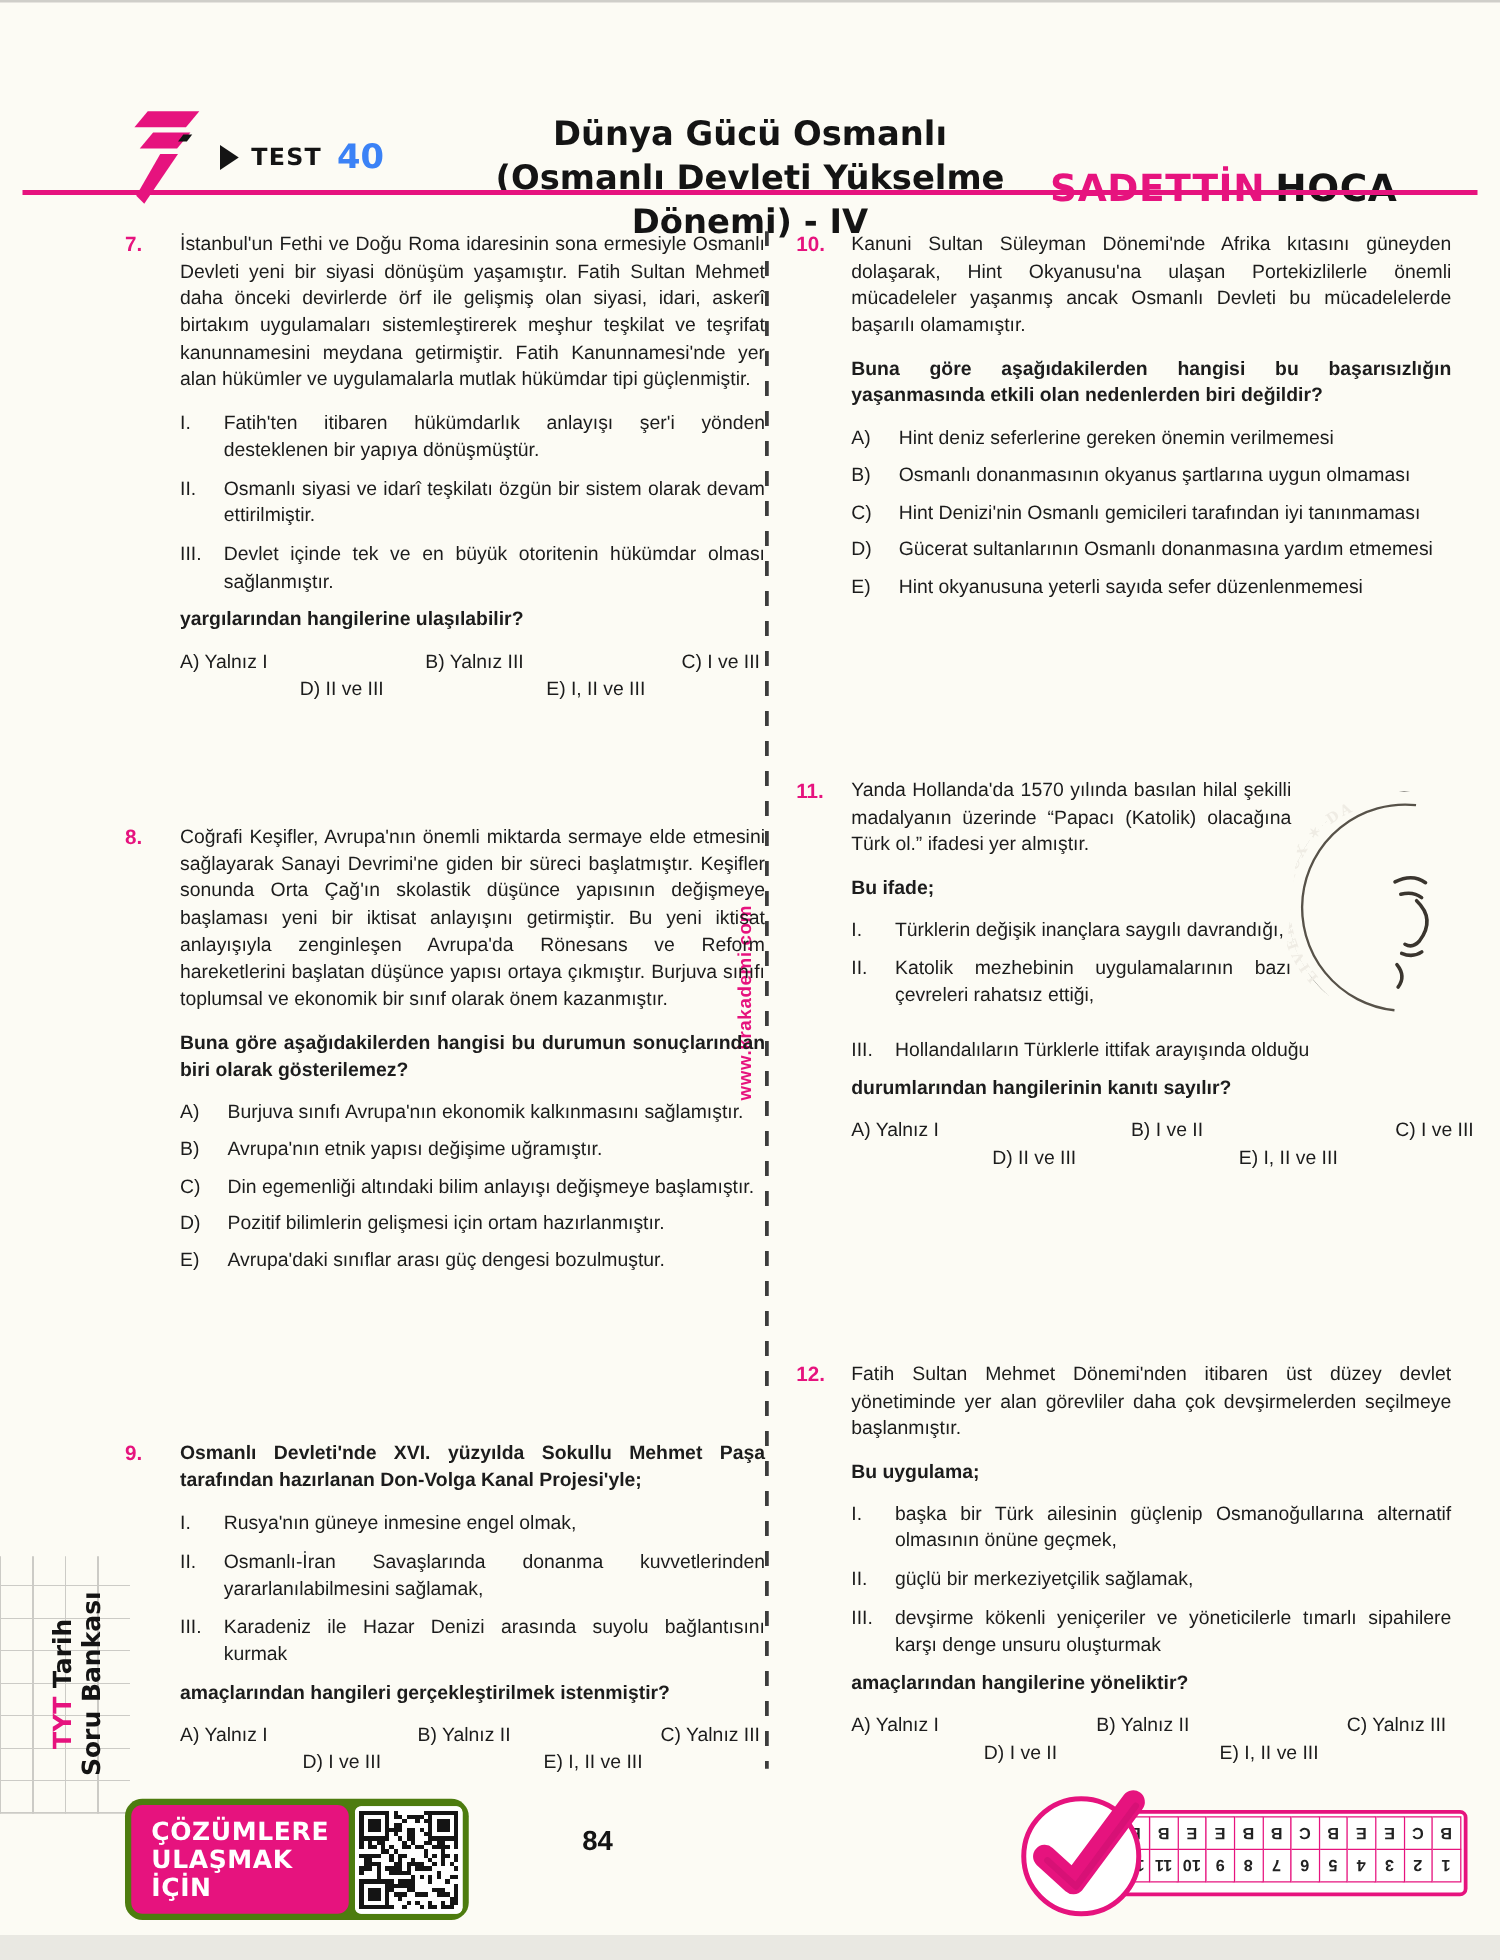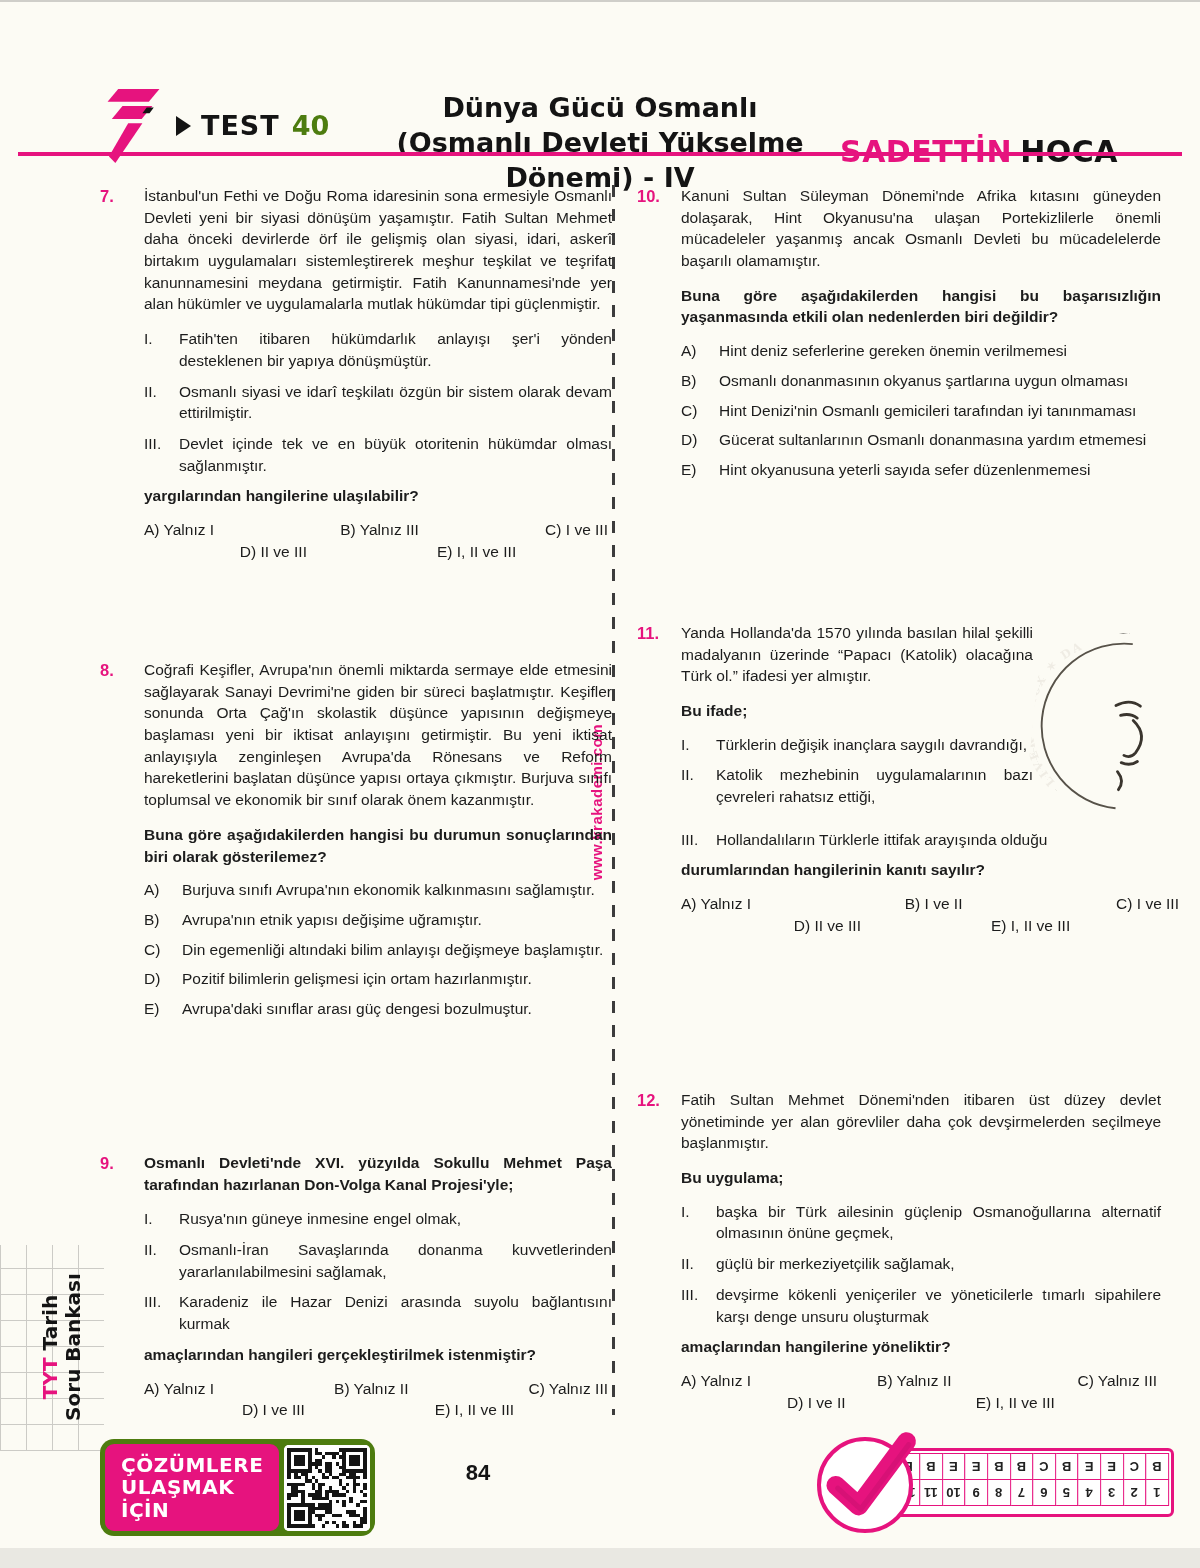--- a/index.html
+++ b/index.html
@@ -9,22 +9,22 @@
     font-family:"Liberation Sans", sans-serif; color:#1c1c1c;
     border-top:2px solid #cfcec9;
   }
   .accent{color:#e6137e;}
 
   
   .header{position:absolute; left:0; top:0; width:100%; height:160px;}
   .brand-logo{position:absolute; left:104px; top:84px;}
   .test-line{position:absolute; left:176px; top:108px; display:flex; align-items:center; gap:10px;}
   .play-tri{width:0;height:0;border-left:15px solid #141414;border-top:10px solid transparent;border-bottom:10px solid transparent;}
-  .test-label{font-family:"DejaVu Sans",sans-serif; font-size:27px; font-weight:900; letter-spacing:1px; color:#141414;}
-  .test-number{font-family:"DejaVu Sans",sans-serif; font-size:27px; font-weight:900; color:#4d7c0f; margin-left:2px;}
+  .test-label{font-family:"DejaVu Sans",sans-serif; font-size:19px; font-weight:900; letter-spacing:1px; color:#141414;}
+  .test-number{font-family:"DejaVu Sans",sans-serif; font-size:27px; font-weight:900; color:#3b82f6; margin-left:2px;}
   .page-title{position:absolute; left:330px; top:88px; width:540px; text-align:center;
     font-family:"DejaVu Sans",sans-serif; font-weight:800; font-size:27px; line-height:1.3; color:#141414;}
   .brand-name{position:absolute; right:82px; top:112px; font-family:"DejaVu Sans",sans-serif;
     font-size:30px; font-weight:900; letter-spacing:0.5px;margin-top:20px;}
   .brand-name .b2{color:#141414; margin-left:8px;}
   .header-rule{position:absolute; left:18px; right:18px; top:150px; height:4px; background:#e6137e;}
 
   
   .question{position:absolute; display:flex;}
   .col-left{left:100px; width:512px;}

